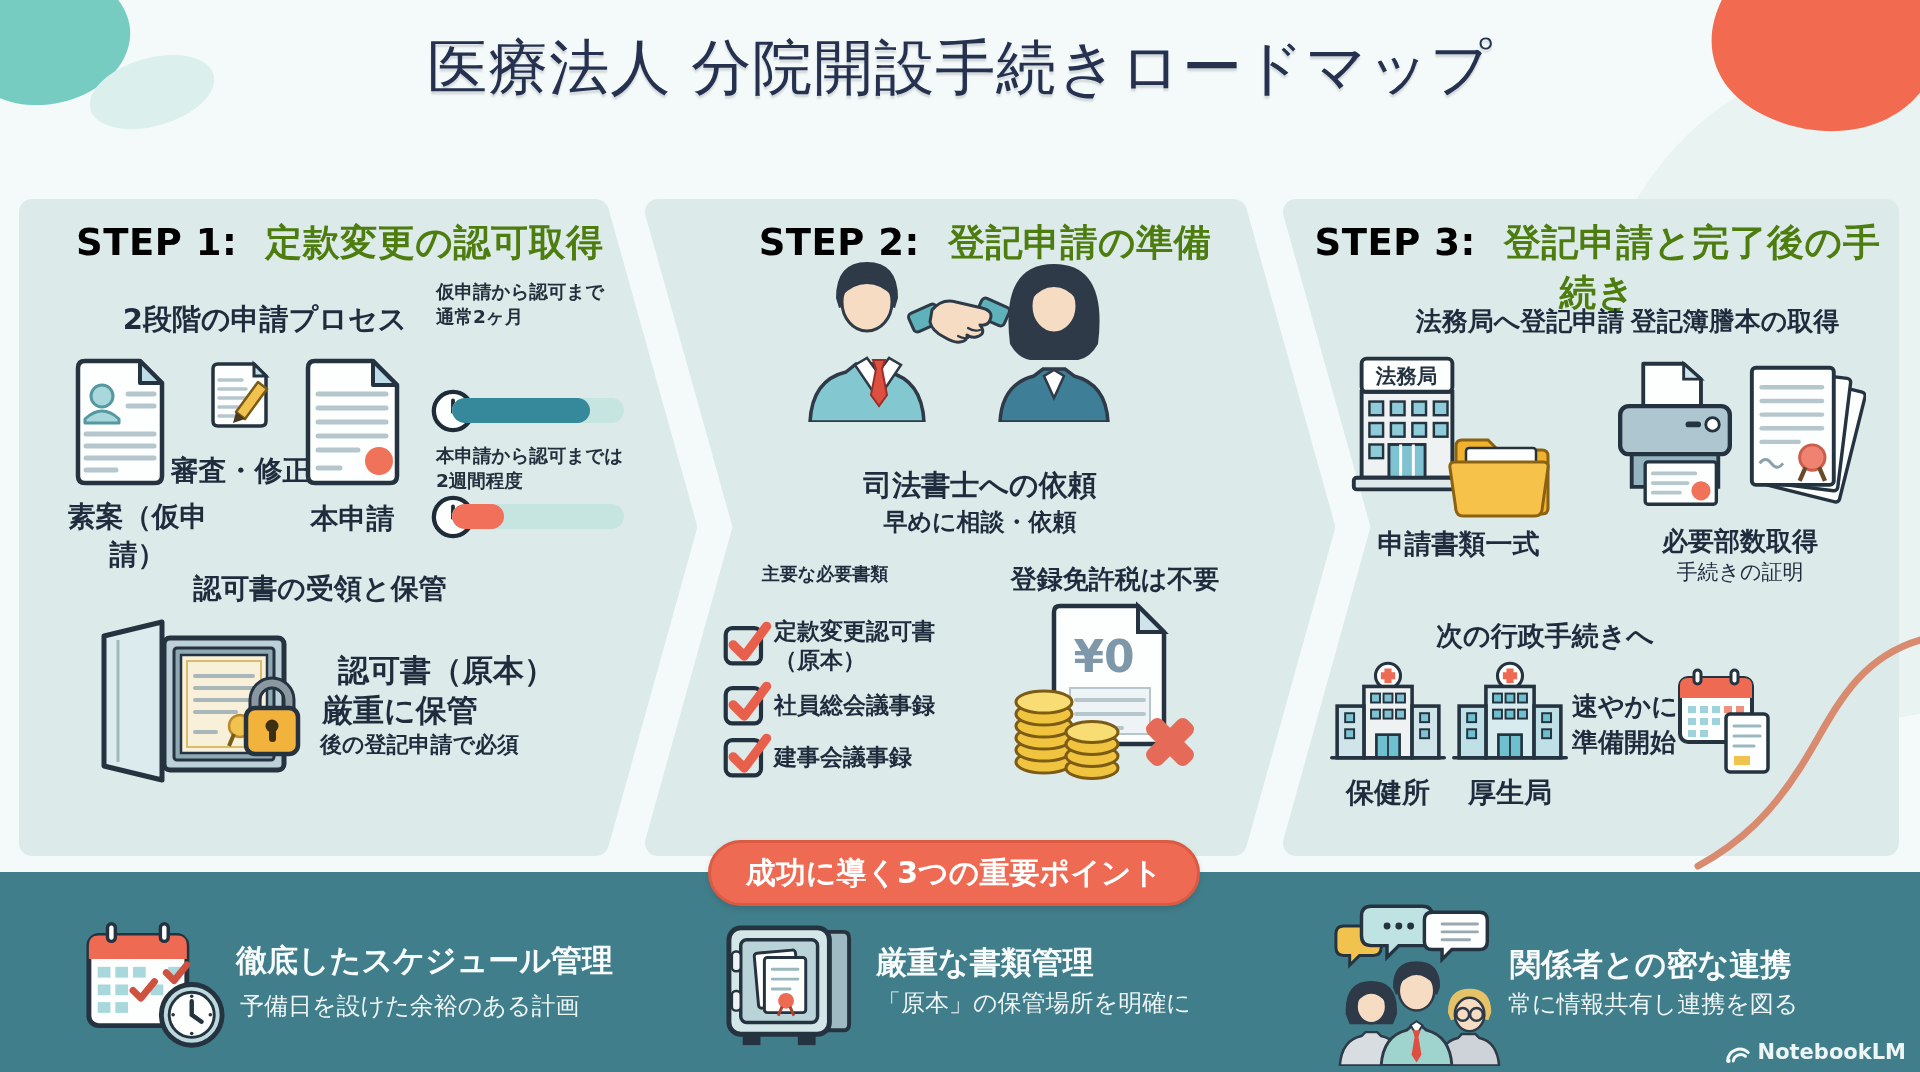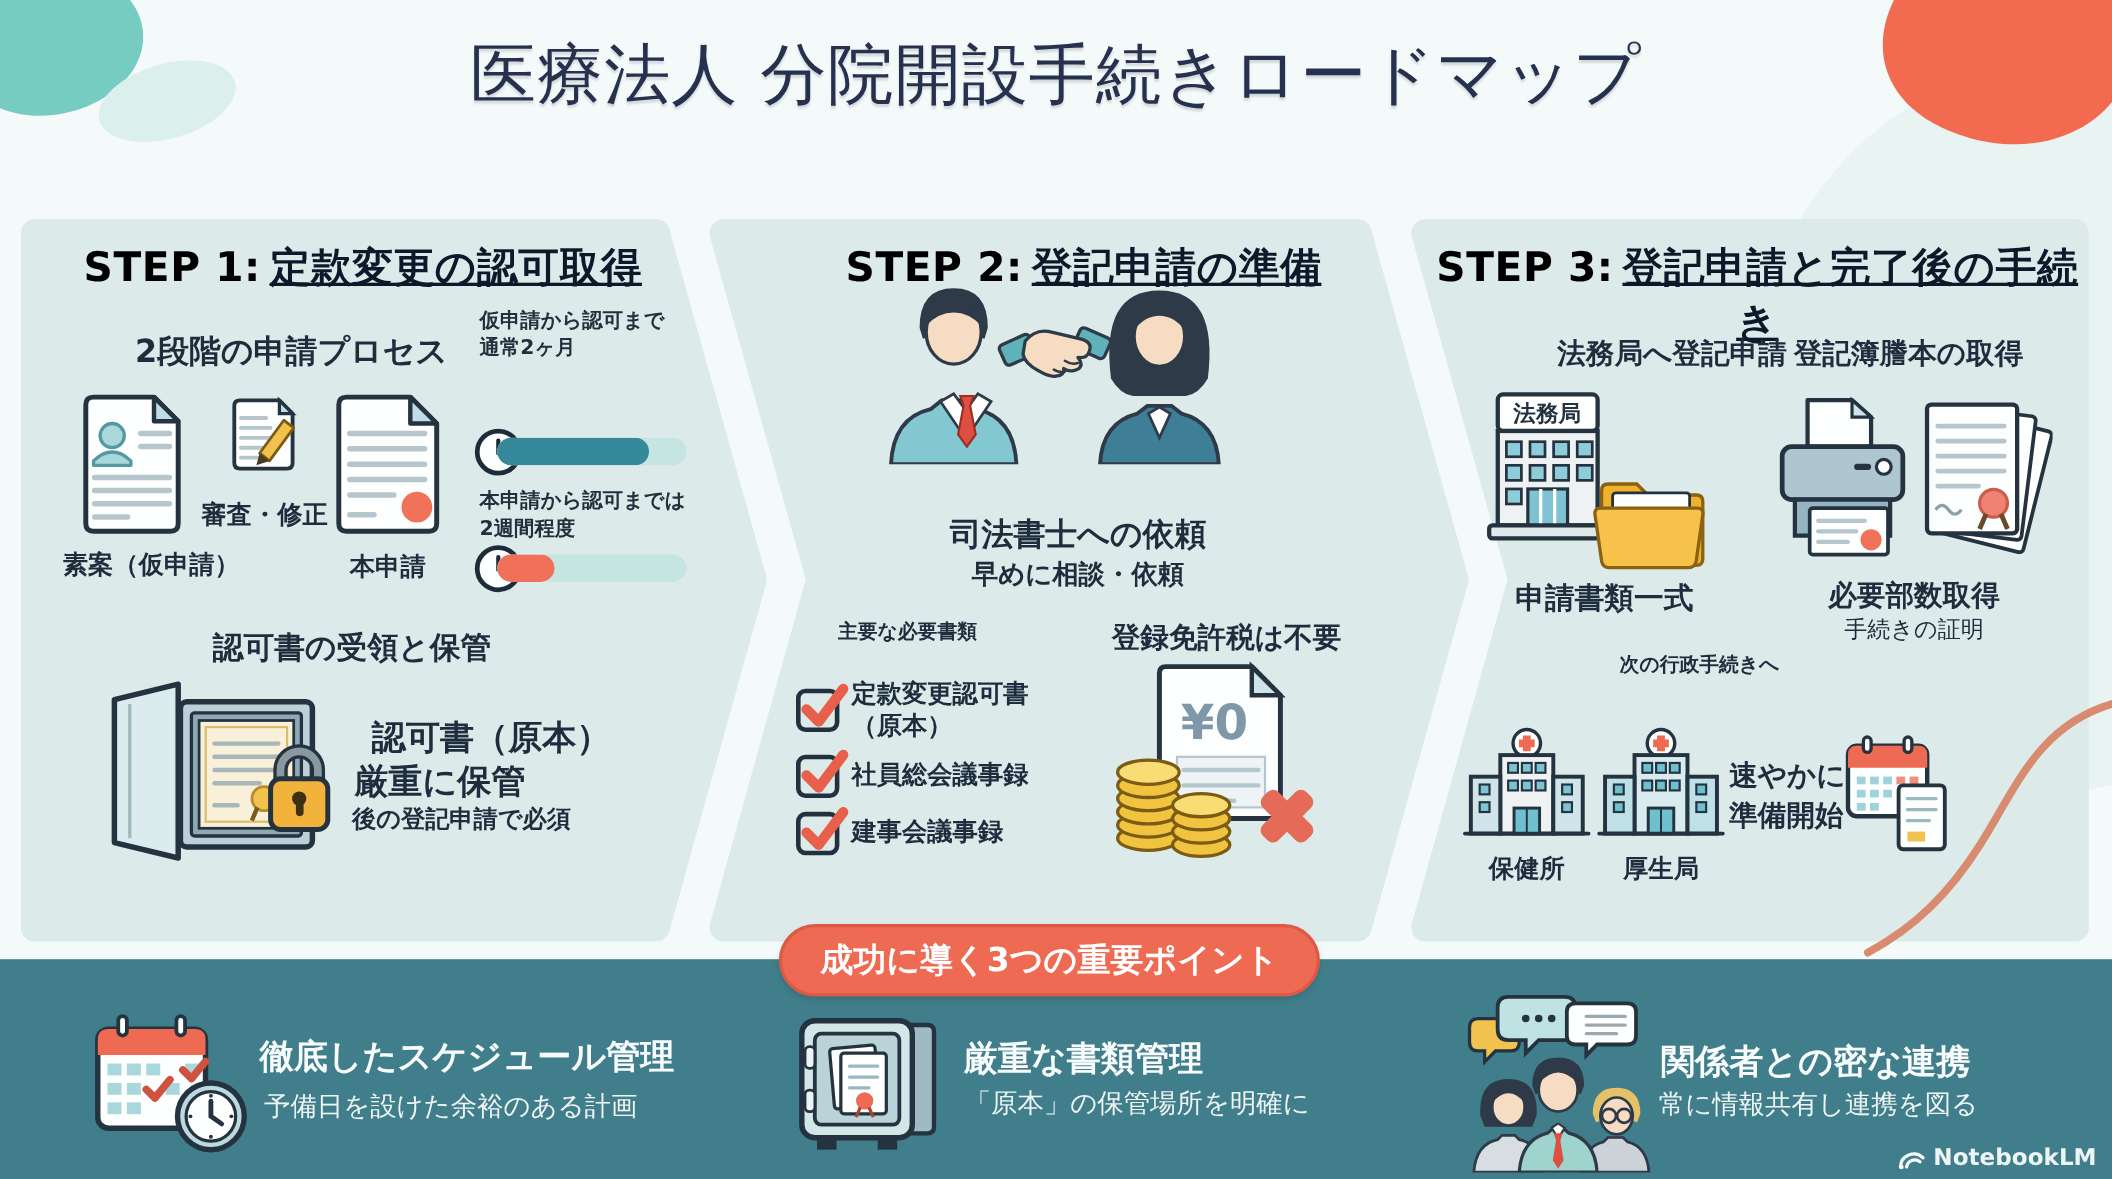--- a/index.html
+++ b/index.html
@@ -8,23 +8,23 @@
   .abs{position:absolute;}
   .b{font-weight:bold;}
   .ctr{text-align:center;}
   .preline{white-space:pre-line;}
   svg{display:block;}
   svg text{font-family:"DejaVu Sans","Liberation Sans",sans-serif;}
   .page-title{left:0;top:28px;width:1920px;text-align:center;font-size:60px;font-weight:normal;
               color:#25314f;letter-spacing:1px;text-shadow:0 3px 2px rgba(20,30,50,0.15);}
   .step-head{font-size:37px;font-weight:bold;letter-spacing:0.5px;}
   .step-label{color:#000000;}
-  .step-title{color:#0f172a;margin-left:8px;text-decoration:underline;}
+  .step-title{color:#4d7c0f;margin-left:28px;}
   .sub-head{font-weight:bold;color:#1f2c3e;}
-  .cap{font-weight:bold;color:#1f2c3e;font-size:23px;}
+  .cap{font-weight:bold;color:#1f2c3e;font-size:28px;}
   .tl-text{font-size:18.5px;font-weight:bold;line-height:1.35;color:#222f3c;}
   .bar{width:172px;height:25px;border-radius:13px;background:#c6e4e0;overflow:hidden;}
   .bar>div{height:100%;border-radius:13px;}
   .chk{display:flex;align-items:center;gap:0;}
   .chk-label{font-size:23px;font-weight:bold;line-height:1.25;padding-top:5px;}
   .pill{background:#ee6a52;border:3px solid #db5a43;border-radius:33px;color:#ffffff;
         font-weight:bold;font-size:30px;display:flex;align-items:center;justify-content:center;
         box-shadow:0 3px 6px rgba(0,0,0,0.12);}
   .pt-title{font-size:31px;font-weight:bold;color:#f8fbfb;}
   .pt-desc{font-size:24px;color:#eef5f4;}
@@ -300,21 +300,21 @@
     <line x1="18" y1="84" x2="56" y2="84"></line>
   </g>
   <path d="M16,106 q6,-8 12,0 t12,0" stroke="#8aa0ab" stroke-width="3" fill="none"></path>
   <circle cx="70" cy="100" r="13" fill="#ef8270" stroke="#cc5c4c" stroke-width="3"></circle>
   <path d="M63,110 l-6,14 M77,110 l6,14" stroke="#6b4a2a" stroke-width="4.5"></path>
 </svg>
 
 <div class="abs sub-head ctr" style="left:1635px;top:524px;width:210px;font-size:26px">必要部数取得</div>
 <div class="abs ctr" style="left:1635px;top:558px;width:210px;font-size:21px;font-weight:400">手続きの証明</div>
 
-<div class="abs sub-head ctr" style="left:1400px;top:592px;width:290px;font-size:18px">次の行政手続きへ</div>
+<div class="abs sub-head ctr" style="left:1400px;top:618px;width:290px;font-size:27px">次の行政手続きへ</div>
 
 <svg class="abs" style="left:1330px;top:658px" width="116" height="114" viewBox="0 0 130 120">
   <circle cx="65" cy="16" r="14" fill="#fdfffe" stroke="#24333f" stroke-width="3.5"></circle>
   <path d="M61,8 h8 v4 h4 v8 h-4 v4 h-8 v-4 h-4 v-8 h4 Z" fill="#ee6a52"></path>
   <rect x="38" y="28" width="54" height="80" fill="#eef2f3" stroke="#24333f" stroke-width="4"></rect>
   <rect x="8" y="50" width="30" height="58" fill="#cfe5ea" stroke="#24333f" stroke-width="4"></rect>
   <rect x="92" y="50" width="30" height="58" fill="#cfe5ea" stroke="#24333f" stroke-width="4"></rect>
   <g fill="#7fc3d2" stroke="#24333f" stroke-width="2.2">
     <rect x="46" y="36" width="10" height="10"></rect>
       <rect x="60" y="36" width="10" height="10"></rect>

